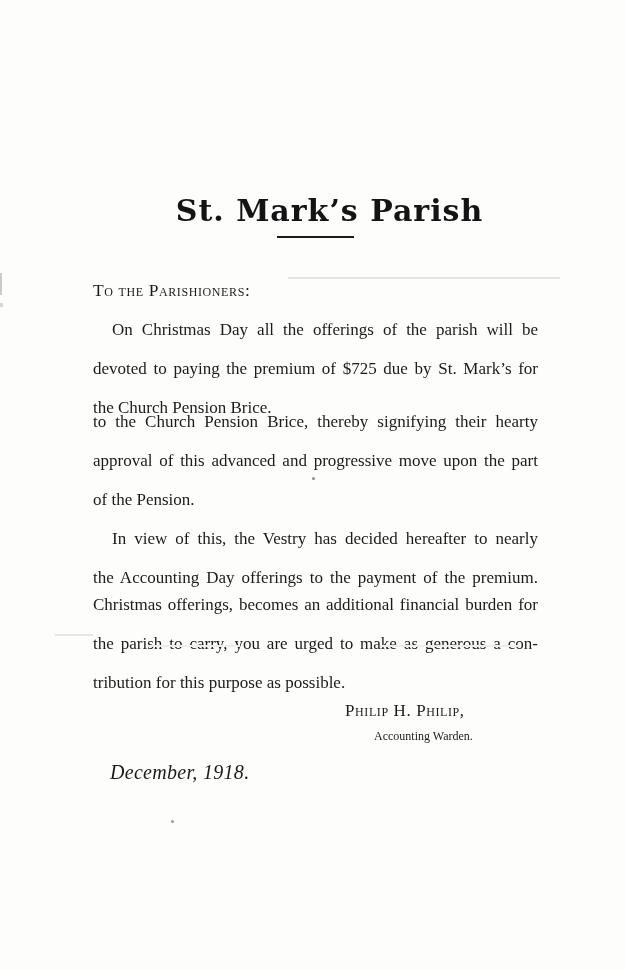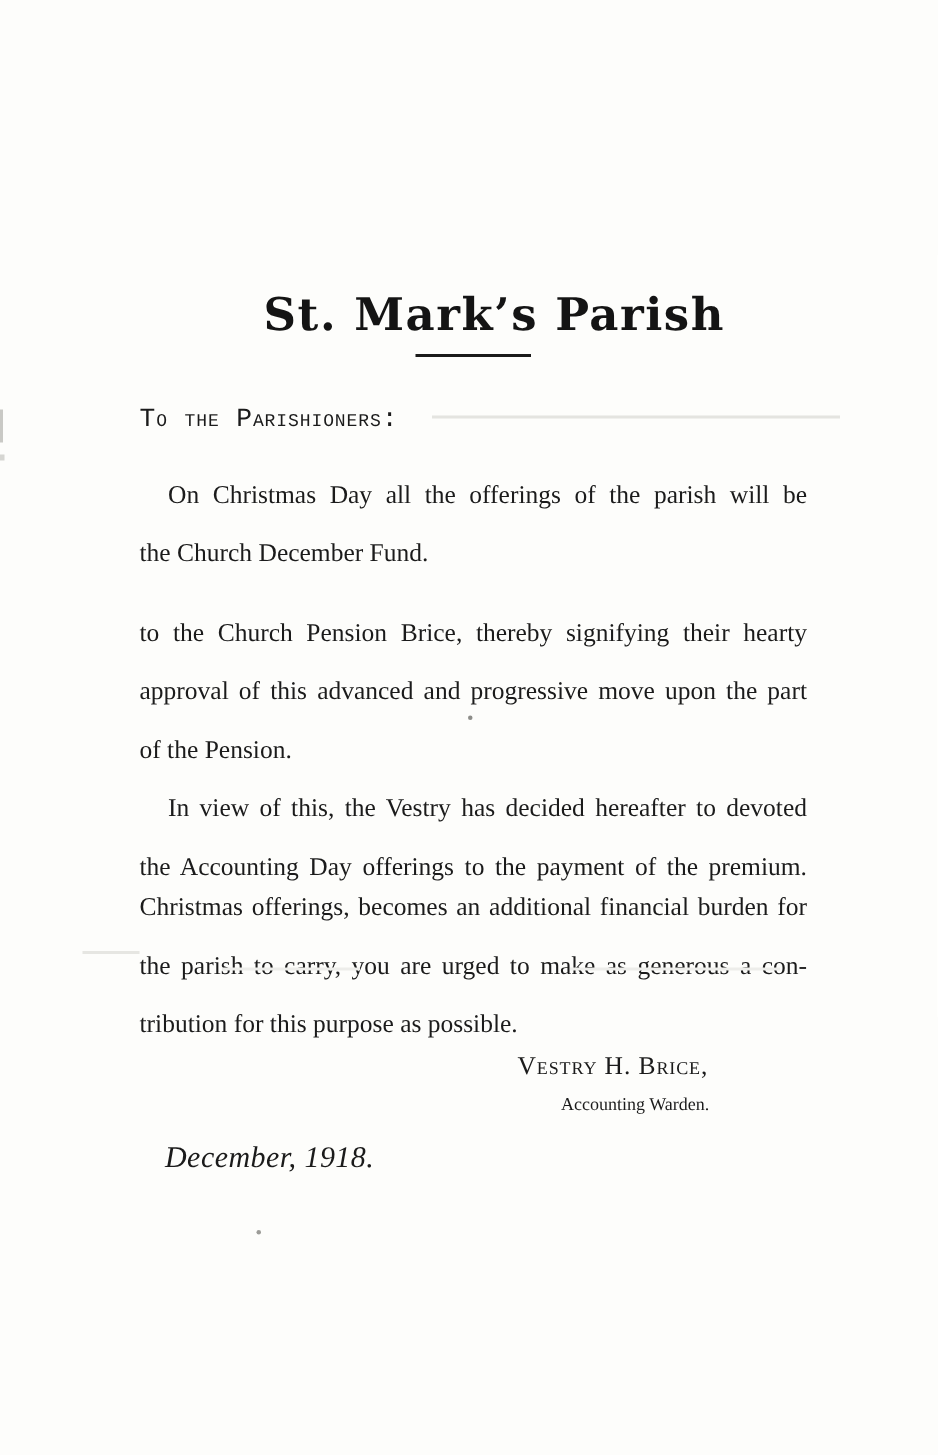--- a/index.html
+++ b/index.html
@@ -32,26 +32,25 @@
   .title-rule {
     position: absolute;
     top: 236px;
     left: 277px;
     width: 77px;
     height: 2px;
     background: #1a1a1a;
   }
   .salutation {
     position: absolute;
-    top: 270px;
+    top: 280px;
     left: 93px;
     font-size: 17.5px;
     font-variant: small-caps;
     letter-spacing: 0.6px;
-    font-family: Liberation Mono, monospace;
   }
   .para {
     position: absolute;
     left: 93px;
     width: 445px;
     font-size: 17px;
   }
   .p1 { top: 304px; }
   .p2 { top: 396px; }
   .p3 { top: 513px; }
@@ -109,41 +108,42 @@
 
 <div class="page">
 
   <h1 class="title">St. Mark’s Parish</h1>
   <div class="title-rule"></div>
 
   <div class="salutation">To the Parishioners:</div>
 
   <div class="para p1">
     <div class="line first">On Christmas Day all the offerings of the parish will be</div>
-    <div class="line last">the Church December Fund.</div>
+    <div class="line">devoted to paying the premium of $725 due by St. Mark’s for</div>
+    <div class="line last">the Church Pension Brice.</div>
   </div>
 
   <div class="para p2">
     <div class="line">to the Church Pension Brice, thereby signifying their hearty</div>
     <div class="line">approval of this advanced and progressive move upon the part</div>
     <div class="line last">of the Pension.</div>
   </div>
 
   <div class="para p3">
-    <div class="line first">In view of this, the Vestry has decided hereafter to devoted</div>
+    <div class="line first">In view of this, the Vestry has decided hereafter to nearly</div>
     <div class="line">the Accounting Day offerings to the payment of the premium.</div>
   </div>
 
   <div class="para p4">
     <div class="line">Christmas offerings, becomes an additional financial burden for</div>
     <div class="line">the parish to carry, you are urged to make as generous a con-</div>
     <div class="line last">tribution for this purpose as possible.</div>
   </div>
 
-  <div class="sig-name">Vestry H. Brice,</div>
+  <div class="sig-name">Philip H. Philip,</div>
   <div class="sig-role">Accounting Warden.</div>
 
   <div class="dateline">December, 1918.</div>
 
   <div class="artifact a-edge-tick"></div>
   <div class="artifact a-edge-dot"></div>
   <div class="artifact a-smudge-top"></div>
   <div class="artifact a-smudge-left"></div>
   <div class="artifact a-smudge-mid"></div>
   <div class="artifact a-smudge-right"></div>

